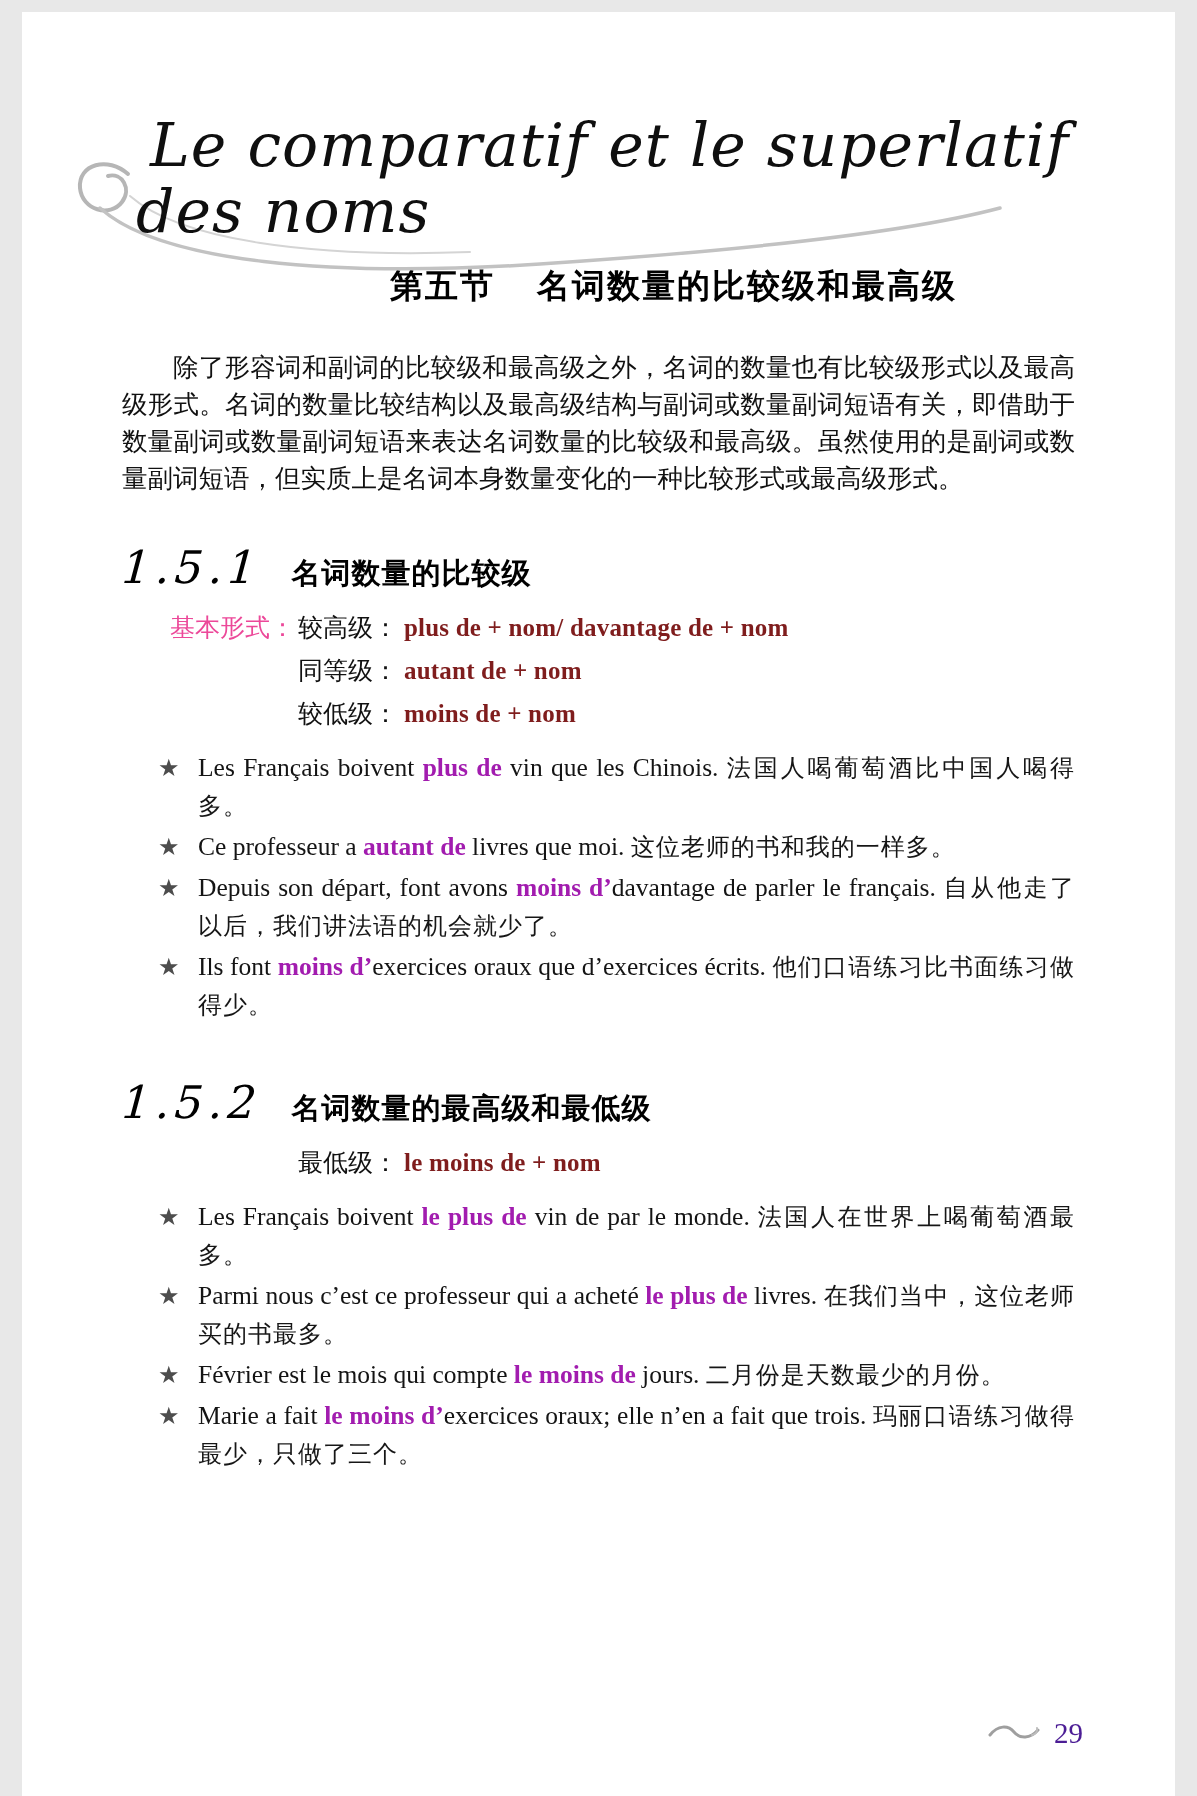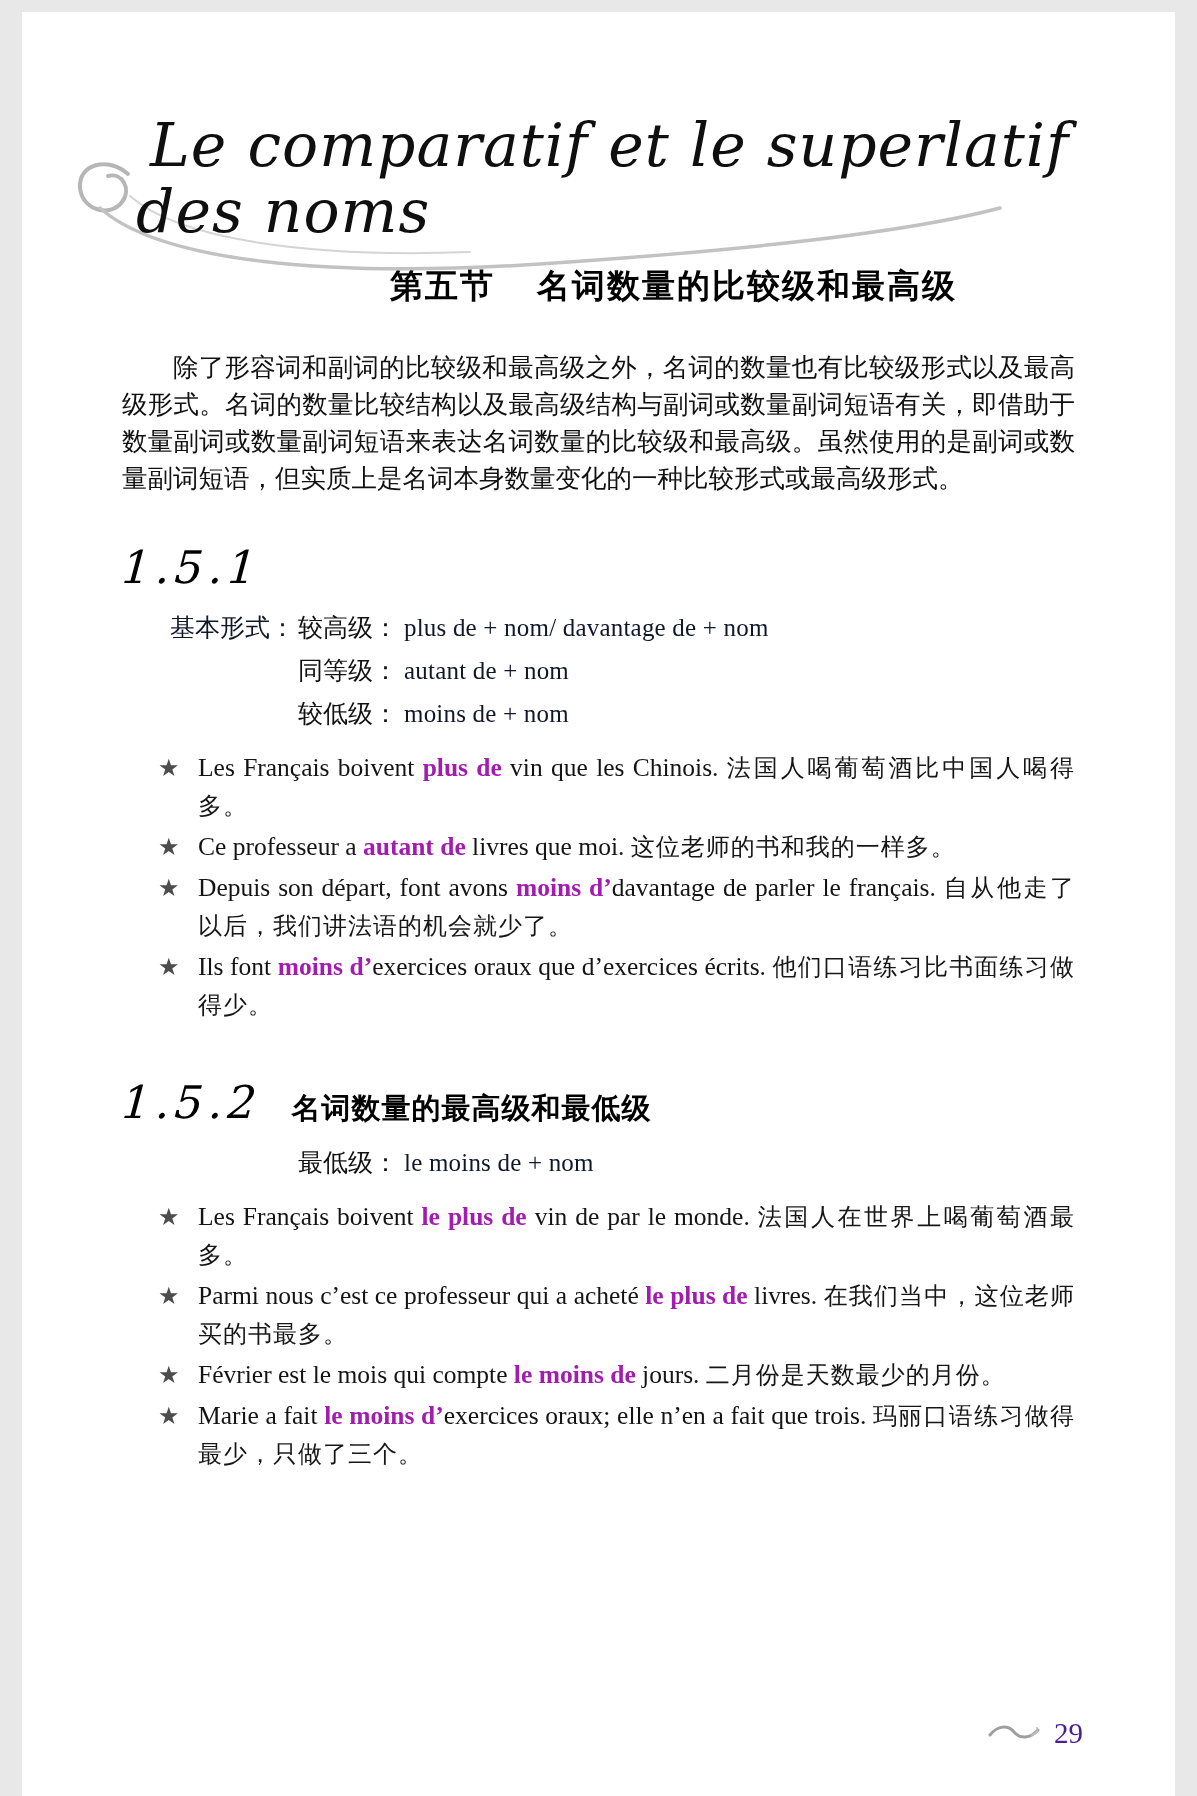--- a/index.html
+++ b/index.html
@@ -83,24 +83,24 @@
     color: #000;
     letter-spacing: 1px;
   }
 
   
   .forms { margin-top: 12px; padding-left: 48px; }
   .form-row { line-height: 43px; font-size: 25px; white-space: nowrap; }
   .form-row .base {
     display: inline-block;
     width: 128px;
-    color: #0f172a;
+    color: #ec4899;
   }
   .form-row .flabel { display: inline-block; margin-right: 6px; color: #111; }
-  .form-row .fvalue { font-weight: normal; color: #0f172a; letter-spacing: 0.2px; }
+  .form-row .fvalue { font-weight: bold; color: #7f1d1d; letter-spacing: 0.2px; }
 
   
   .examples { list-style: none; margin: 14px 0 0 0; padding: 0; }
   .example {
     position: relative;
     padding-left: 76px;
     font-size: 25.5px;
     line-height: 37px;
     margin-bottom: 3px;
     text-align: justify;
@@ -156,20 +156,21 @@
     <h2 class="chapter-heading"><span class="sect-label">第五节</span><span>名词数量的比较级和最高级</span></h2>
   </header>
 
   <div class="content">
 
     <p class="intro">除了形容词和副词的比较级和最高级之外，名词的数量也有比较级形式以及最高级形式。名词的数量比较结构以及最高级结构与副词或数量副词短语有关，即借助于数量副词或数量副词短语来表达名词数量的比较级和最高级。虽然使用的是副词或数量副词短语，但实质上是名词本身数量变化的一种比较形式或最高级形式。</p>
 
     <section class="section-block">
       <div class="sec-head">
         <span class="sec-num">1.5.1</span>
+        <span class="sec-title">名词数量的比较级</span>
       </div>
 
       <div class="forms">
         <div class="form-row">
           <span class="base">基本形式：</span><span class="flabel">较高级：</span><span class="fvalue">plus de + nom/ davantage de + nom</span>
         </div>
         <div class="form-row">
           <span class="base"></span><span class="flabel">同等级：</span><span class="fvalue">autant de + nom</span>
         </div>
         <div class="form-row">

